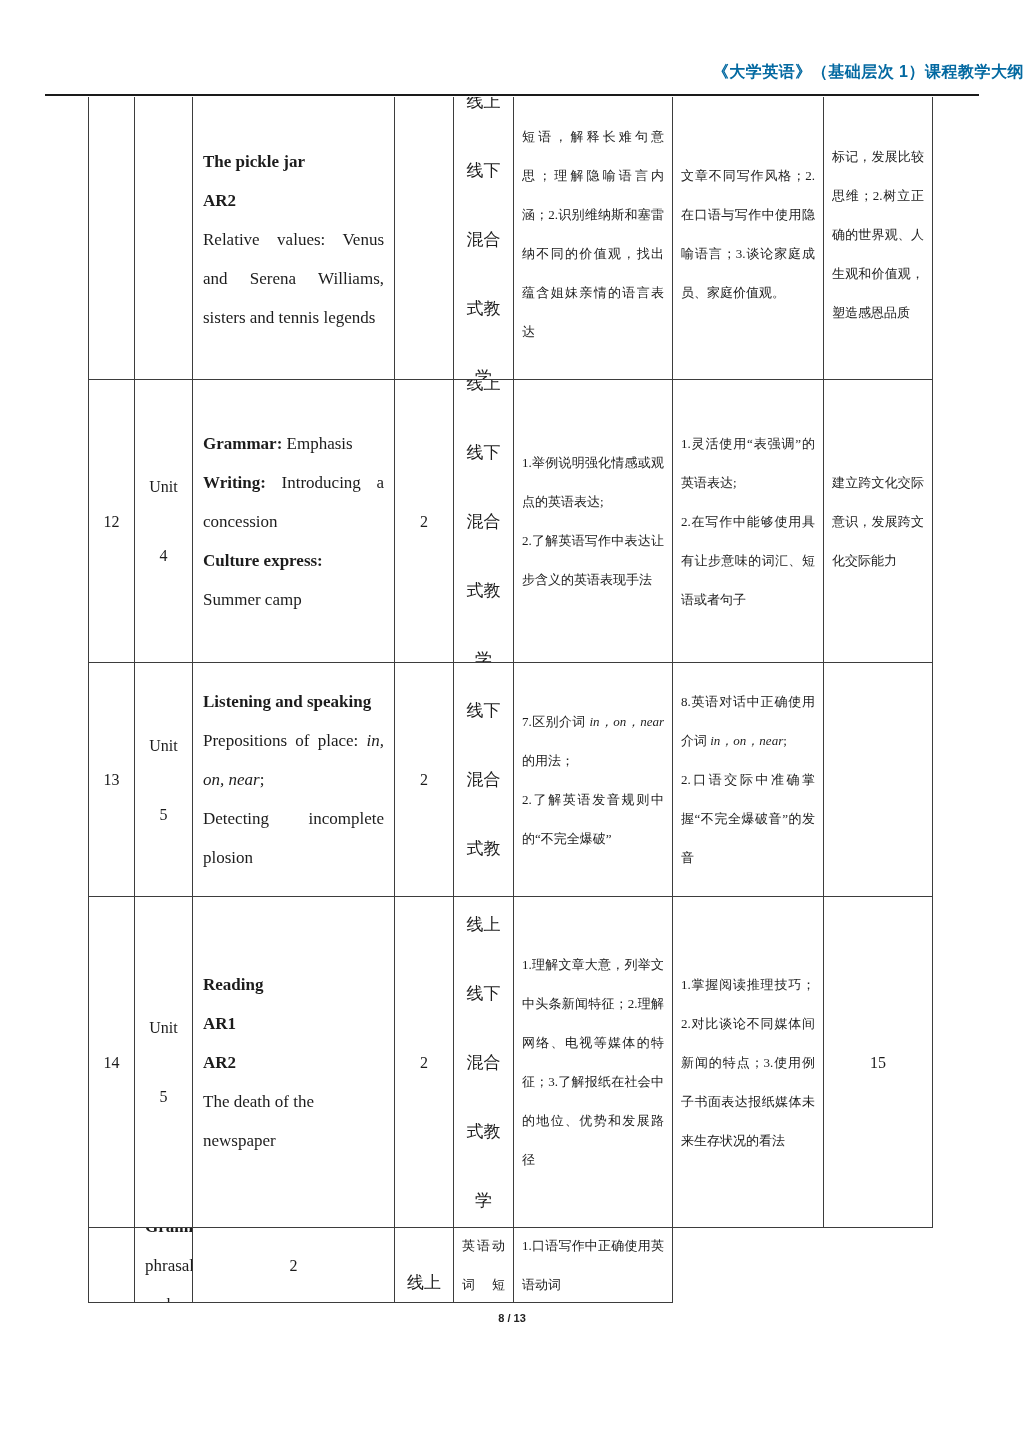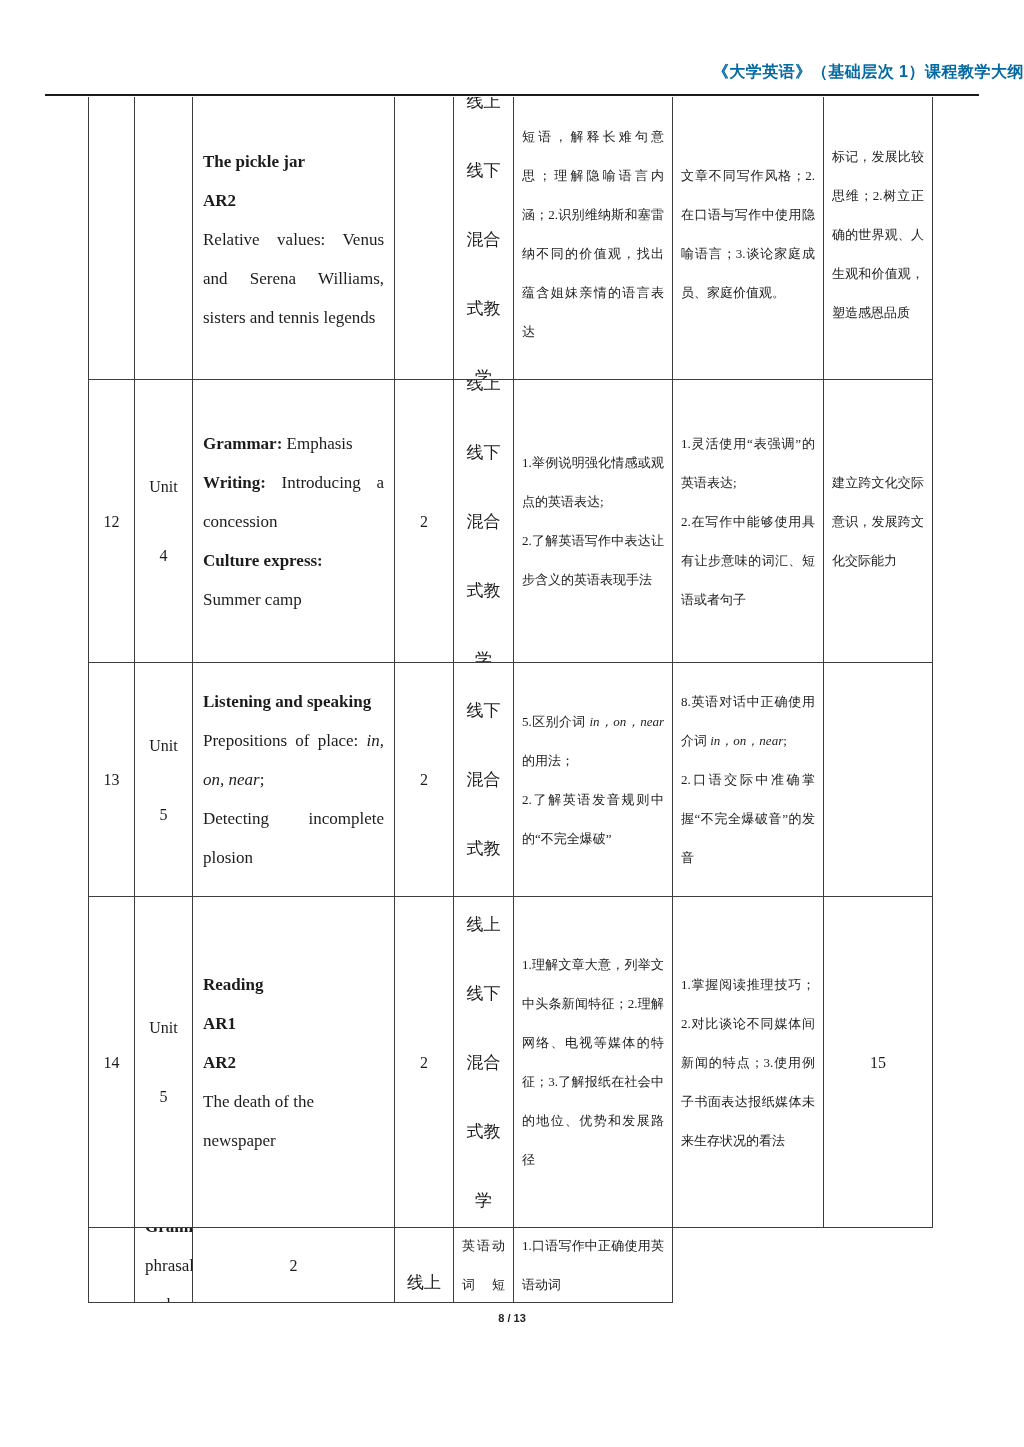--- a/index.html
+++ b/index.html
@@ -131,21 +131,21 @@
       <p>2</p>
     </div>
     <div class="cell c-mode row-2">
       <p>线上</p>
       <p>线下</p>
       <p>混合</p>
       <p>式教</p>
       <p>学</p>
     </div>
     <div class="cell c-obj-a row-2">
-      <p><span>5.区别介词 </span><i>in，on，near</i><span> 的用法；</span></p>
+      <p><span>7.区别介词 </span><i>in，on，near</i><span> 的用法；</span></p>
       <p><span>2.了解英语发音规则中的“不完全爆破”</span></p>
     </div>
     <div class="cell c-obj-b row-2">
       <p><span>8.英语对话中正确使用介词 </span><i>in，on，near</i><span>;</span></p>
       <p><span>2.口语交际中准确掌握“不完全爆破音”的发音</span></p>
     </div>
     <div class="cell c-obj-c row-2"></div>
     <div class="cell c-num row-3">
       <p>14</p>
     </div>

